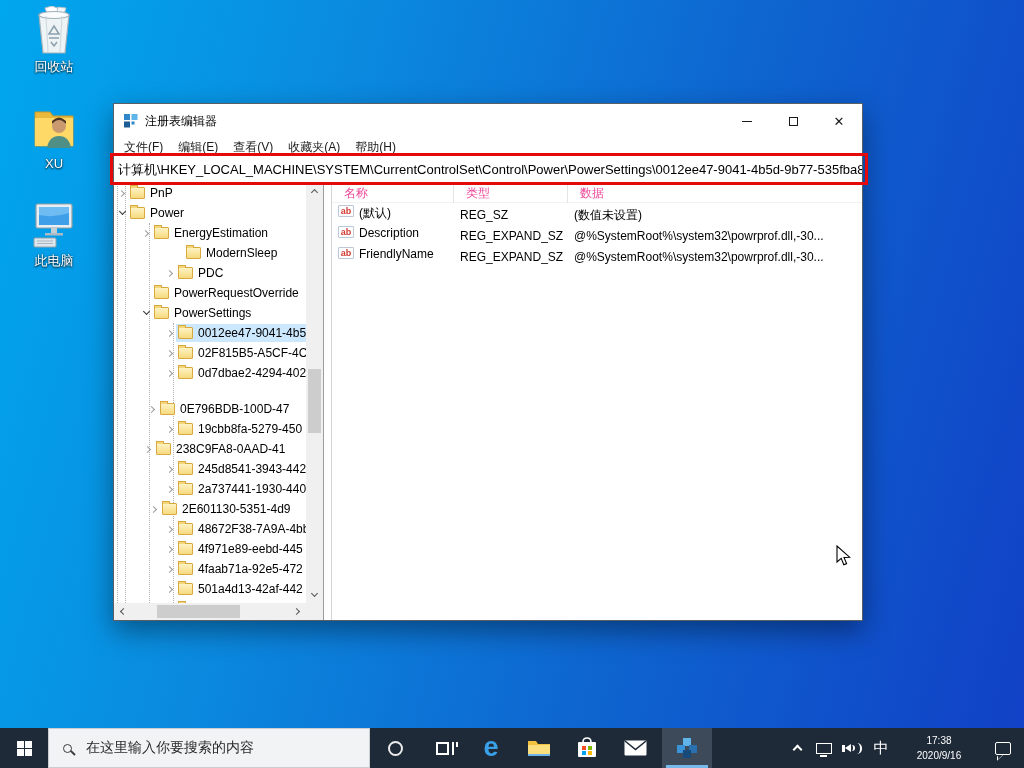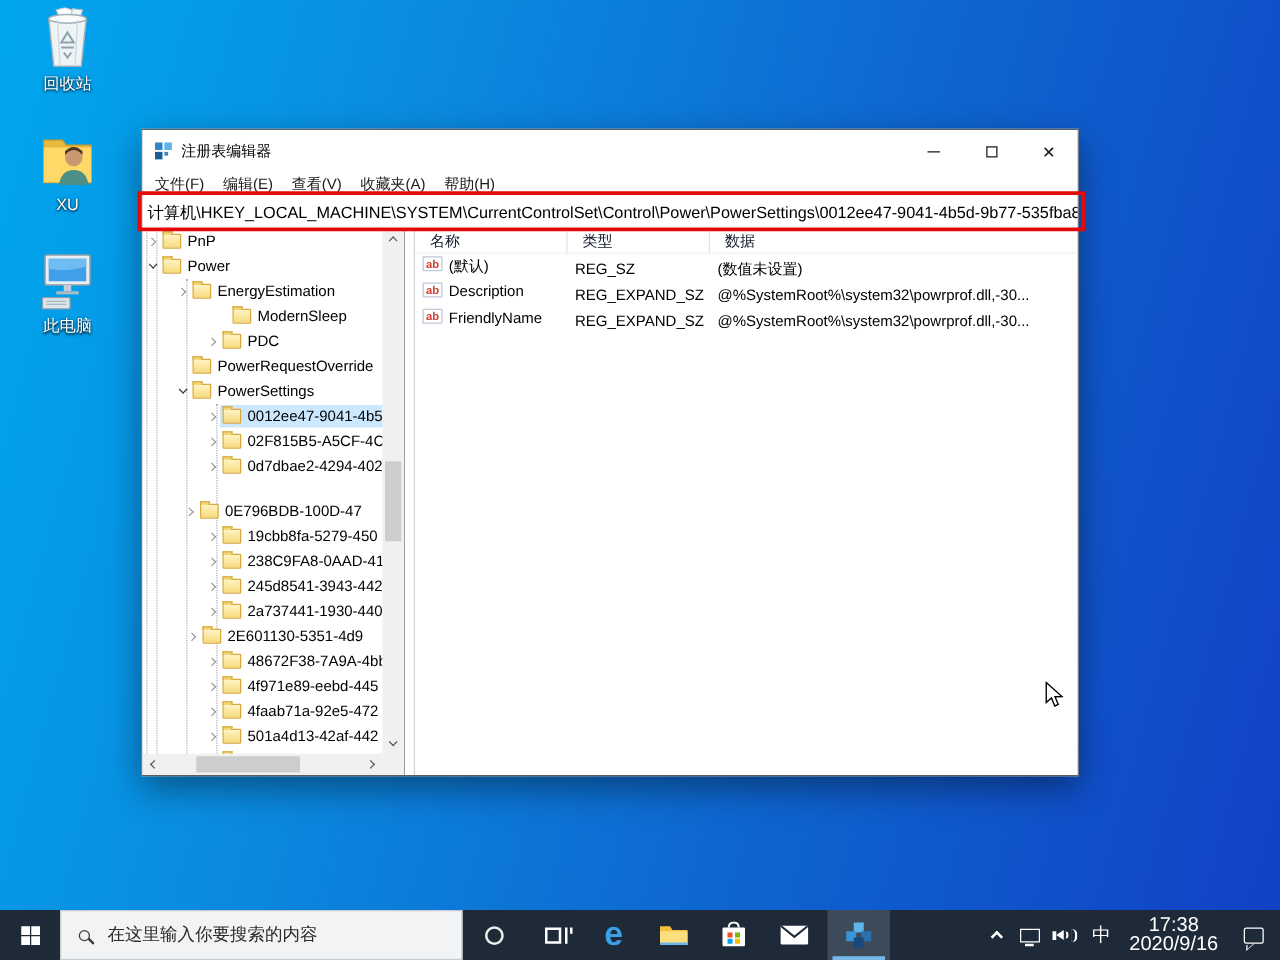--- a/index.html
+++ b/index.html
@@ -70,21 +70,21 @@
   .sa.down { transform:rotate(135deg); margin-top:-2px; }
   .sa.left { transform:rotate(-135deg); margin-left:2px; }
   .sa.right { transform:rotate(45deg); margin-left:-2px; }
 
   .splitter { width:9px; height:100%; background:#fff; border-left:1px solid #9c9c9c;
     border-right:1px solid #d4d4d4; }
 
   
   .list-pane { position:relative; flex:1; height:100%; background:#fff; overflow:hidden; }
   .list-header { position:absolute; left:0; top:0; right:0; height:20px; font-size:12px;
-    color:#0f172a; border-bottom:1px solid #f2f2f2; }
+    color:#ec4899; border-bottom:1px solid #f2f2f2; }
   .hcol { position:absolute; top:0; height:20px; line-height:20px; padding-left:12px;
     border-right:1px solid #e4e4e4; }
   .list-rows { position:absolute; left:0; top:22px; right:0; }
   .list-row { position:relative; height:21px; font-size:12px; color:#000; }
   .c-name { position:absolute; left:6px; top:0; width:116px; height:21px; display:flex;
     white-space:nowrap; }
   .c-type { position:absolute; left:128px; top:0; width:110px; line-height:21px; white-space:nowrap; }
   .c-data { position:absolute; left:242px; top:0; right:4px; line-height:21px;
     white-space:nowrap; overflow:hidden; }
   .ab-ico { width:16px; height:12px; border:1px solid #bcc7d8; background:#fff; color:#d13b32;
@@ -121,21 +121,21 @@
   .chev-u { width:7px; height:7px; border-top:2px solid #fff; border-left:2px solid #fff;
     transform:rotate(45deg); margin-top:3px; }
   .net-ico { position:relative; width:16px; height:11px; border:1.6px solid #fff; }
   .net-ico::after { content:''; position:absolute; left:3px; bottom:-4px; width:7px; height:2px; background:#fff; }
   .vol-body { width:0; height:0; border-top:4px solid transparent; border-bottom:4px solid transparent;
     border-right:6px solid #fff; }
   .vol-base { width:3px; height:7px; background:#fff; }
   .vol-wave { width:5px; height:11px; border-right:2px solid #fff; border-radius:0 10px 10px 0; margin-left:2px; }
   .vol-wave.small { height:6px; width:3px; margin-left:1px; }
   .ime-zh { color:#fff; font-size:15px; }
-  .clock { color:#fff; font-size:16px; text-align:center; line-height:15px; }
+  .clock { color:#fff; font-size:10px; text-align:center; line-height:15px; }
   .ac-ico { position:relative; width:16px; height:13px; border:1.6px solid #fff; border-radius:2px; }
   .ac-ico::after { content:''; position:absolute; left:1px; bottom:-5px; width:5px; height:5px;
     border-left:1.6px solid #fff; border-bottom:1.6px solid #fff; transform:skewY(-40deg) scaleY(.7); }
 
   
   #cursor { position:absolute; left:836px; top:545px; z-index:60; pointer-events:none; }
 </style>
 </head>
 <body>
 
@@ -317,21 +317,21 @@
             </div>
             <div class="tree-row" style="padding-left: 50px;">
               <span class="expander">
                 <span class="chev-r"></span>
               </span>
               <span class="node-body">
                 <span class="folder"></span>
                 <span>19cbb8fa-5279-450</span>
               </span>
             </div>
-            <div class="tree-row" style="padding-left: 50px;">
+            <div class="tree-row" style="padding-left: 28px;">
               <span class="expander">
                 <span class="chev-r"></span>
               </span>
               <span class="node-body">
                 <span class="folder"></span>
                 <span>238C9FA8-0AAD-41</span>
               </span>
             </div>
             <div class="tree-row" style="padding-left: 50px;">
               <span class="expander">

